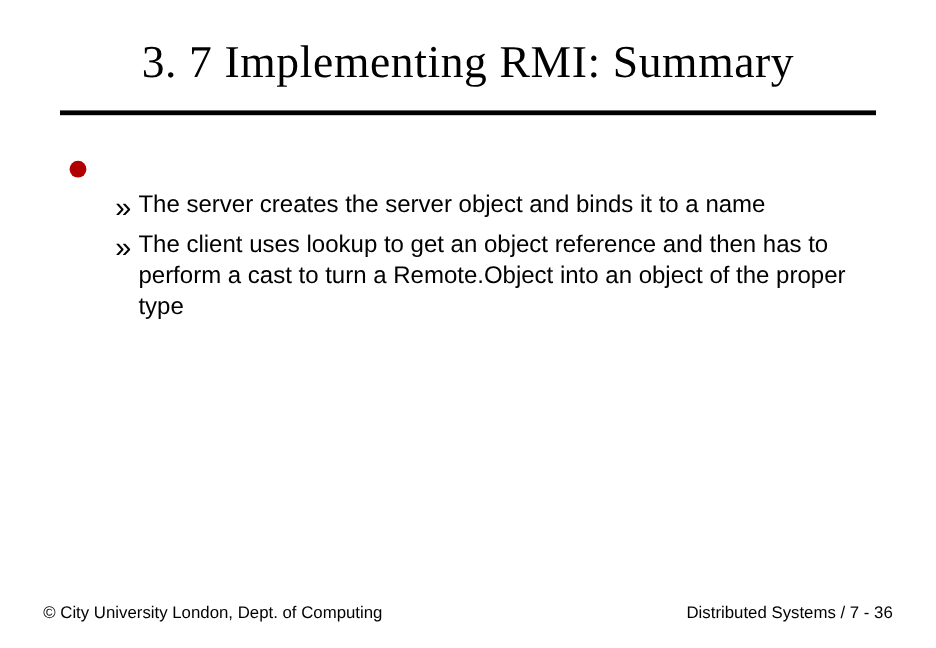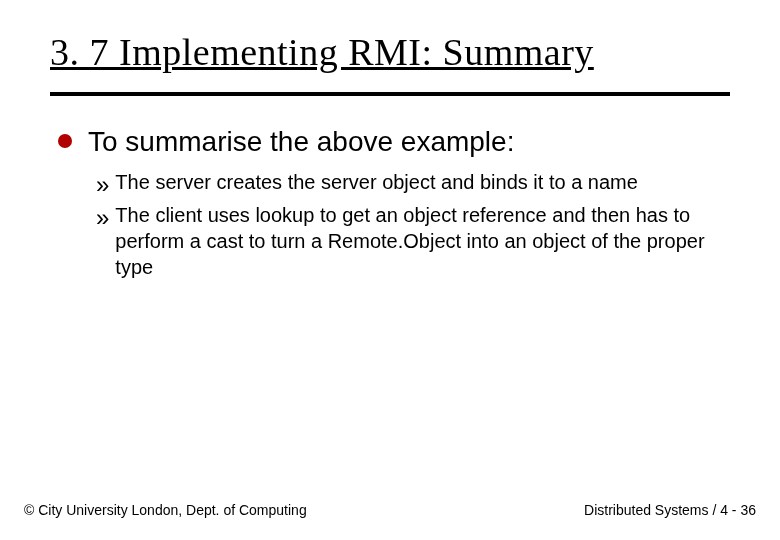--- a/index.html
+++ b/index.html
@@ -18,24 +18,24 @@
     .slide {
       width: 100%;
       height: 100%;
       padding: 30px 50px 0 50px;
       position: relative;
     }
     .title {
       font-family: "Times New Roman", Times, serif;
       font-size: 38px;
       font-weight: 400;
+      text-align: center;
       color: #000;
       margin-bottom: 18px;
       letter-spacing: 0.5px;
-      text-decoration: underline;
     }
     .divider {
       border: none;
       height: 4px;
       background: #000;
       margin: 0 0 28px 0;
       width: 100%;
     }
     .content {
       padding-left: 8px;
@@ -78,46 +78,45 @@
     .sub-text {
       font-size: 20px;
       color: #000;
       line-height: 1.3;
     }
     .footer {
       position: absolute;
       bottom: 22px;
       left: 0;
       right: 0;
-      padding: 0 24px;
+      padding: 0 36px;
       display: flex;
       justify-content: space-between;
       font-size: 14px;
       color: #000;
     }
   </style>
 </head>
 <body>
 
 <div class="slide">
   <h1 class="title">3. 7 Implementing RMI: Summary</h1>
   <hr class="divider">
   <div class="content">
     <div class="bullet-row">
       <span class="bullet-icon"></span>
-      <span class="bullet-text">To summarise the above example:</span>
     </div>
     <div class="sub-list">
       <div class="sub-item">
         <span class="sub-marker">»</span>
         <span class="sub-text">The server creates the server object and binds it to a name</span>
       </div>
       <div class="sub-item">
         <span class="sub-marker">»</span>
         <span class="sub-text">The client uses lookup to get an object reference and then has to perform a cast to turn a Remote.Object into an object of the proper type</span>
       </div>
     </div>
   </div>
   <div class="footer">
     <span>© City University London, Dept. of Computing</span>
-    <span>Distributed Systems / 4 - 36</span>
+    <span>Distributed Systems / 7 - 36</span>
   </div>
 </div>
 
 </body></html>

